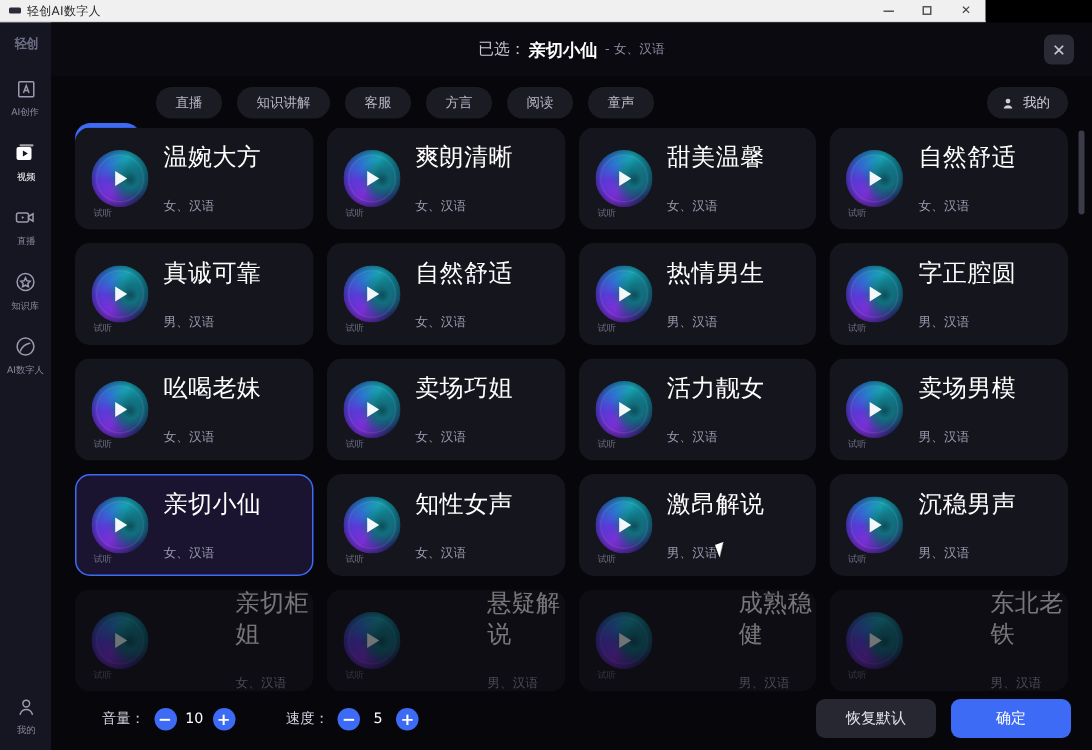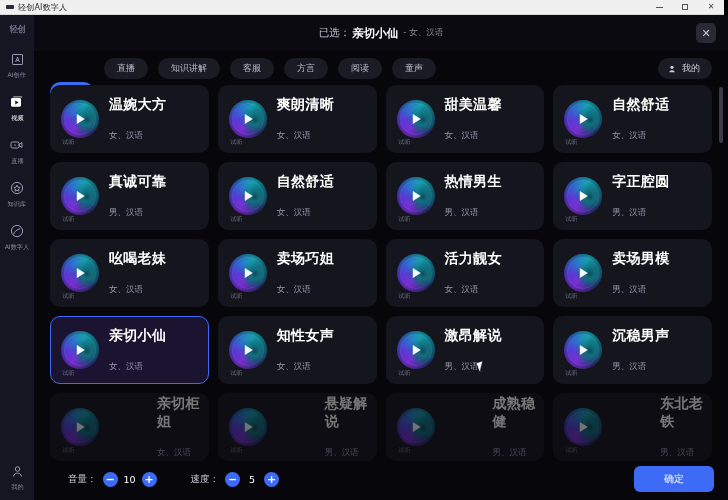--- a/index.html
+++ b/index.html
@@ -12,21 +12,21 @@
   #app {
     position: relative;
     width: 728px; height: 500px;
     background: #000000;
     overflow: hidden;
   }
 
   
   .titlebar {
     position: absolute; top: 0; left: 0;
-    width: 724px; height: 15px;
+    width: 657px; height: 15px;
     background: #f0f0f0;
     border-bottom: 1px solid #d8d8d8;
     display: flex; align-items: center;
   }
   .tb-left { display: flex; align-items: center; gap: 4px; padding-left: 6px; }
   .tb-logo {
     width: 8px; height: 4px; border-radius: 1px;
     background: #2b2b3a;
   }
   .tb-title {
@@ -177,21 +177,21 @@
     width: 32px; height: 32px; border-radius: 50%;
     border: 1px solid rgba(255,255,255,.08);
   }
   .trial {
     position: absolute; left: 11px; bottom: 5px;
     font-size: 6.5px; color: #6f6f86;
     transform: scale(.95);
   }
   .card-txt { margin-left: 10px; }
   .card-name {
-    font-size: 14px; color: #ffffff; font-weight: bold;
+    font-size: 16px; color: #ffffff; font-weight: normal;
     letter-spacing: .3px;
   }
   .card-meta {
     font-size: 8.5px; color: #9a9ab0; margin-top: 16px;
   }
   .card.faded { opacity: .45; gap: 48px; }
 
   
   .scrollbar {
     position: absolute; right: 5px; top: 2px;
@@ -581,20 +581,21 @@
       <div class="spacer"></div>
 
       <div class="stepper">
         <span class="step-lbl">速度：</span>
         <div class="step-btn">−</div>
         <span class="step-val">5</span>
         <div class="step-btn">+</div>
       </div>
 
       <div class="btns-right">
+        <div class="btn btn-secondary">恢复默认</div>
         <div class="btn btn-primary">确定</div>
       </div>
     </div>
 
   </div>
 
   <div class="cursor"></div>
 </div>
 
 </body></html>

